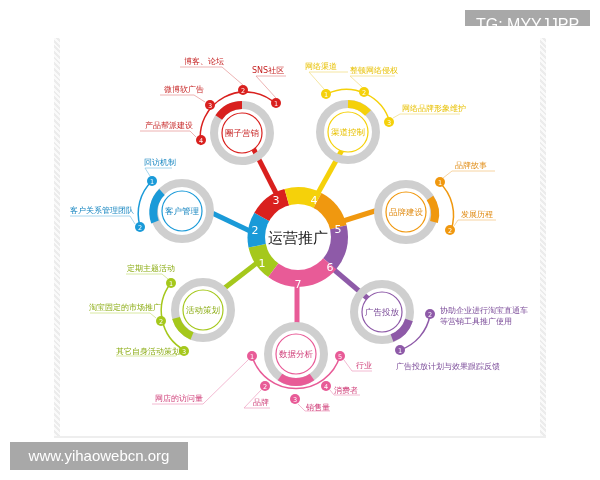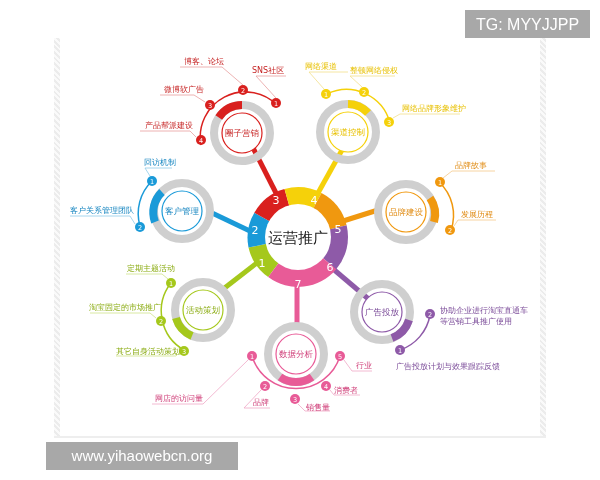--- a/index.html
+++ b/index.html
@@ -3,22 +3,22 @@
 <meta charset="utf-8">
 <style>
   html,body{margin:0;padding:0;background:#ffffff;}
   body{width:600px;height:480px;position:relative;overflow:hidden;font-family:"DejaVu Sans",sans-serif;}
   .frame{position:absolute;left:54px;top:38px;width:492px;height:400px;background:#fff;}
   .frame-edge{position:absolute;top:38px;width:6px;height:400px;
     background:repeating-linear-gradient(45deg,#ececec 0 2px,#fafafa 2px 4px);}
   .frame-bottom{position:absolute;left:54px;top:436px;width:492px;height:2px;background:#eeeeee;}
   svg#diagram{position:absolute;left:0;top:0;}
   .badge{position:absolute;background:#a8a8a8;color:#ffffff;font-family:"Liberation Sans",sans-serif;}
-  #tg-badge{left:465px;top:10px;width:125px;height:28px;line-height:30px;font-size:16px;text-align:center;}
-  #site-badge{left:10px;top:442px;width:192px;height:28px;line-height:28px;font-size:15px;text-align:center;margin-left:36px;}
+  #tg-badge{left:465px;top:10px;width:125px;height:16px;line-height:30px;font-size:16px;text-align:center;}
+  #site-badge{left:10px;top:442px;width:178px;height:28px;line-height:28px;font-size:15px;text-align:center;}
   .lbl{font-size:8px;}
 </style>
 </head>
 <body>
 
 <div class="frame"></div>
 <div class="frame-edge" style="left:54px"></div>
 <div class="frame-edge" style="left:540px"></div>
 <div class="frame-bottom"></div>
 

